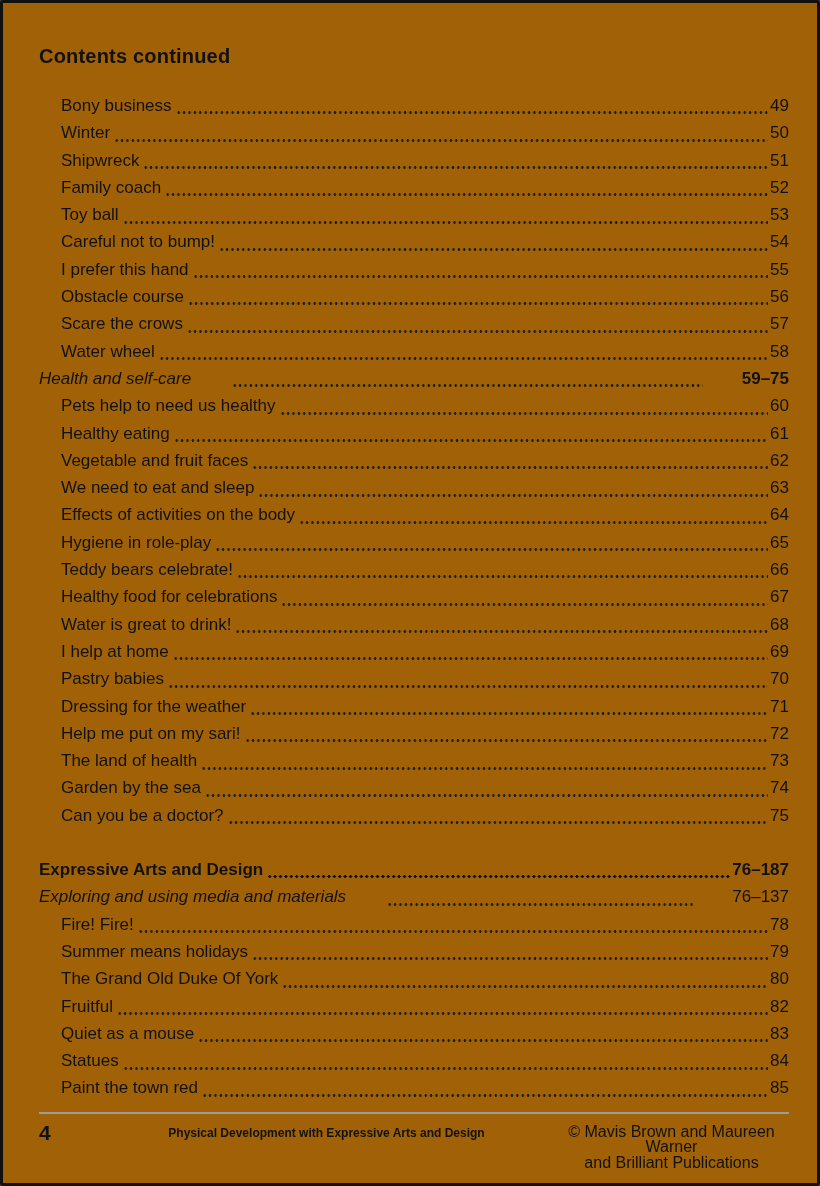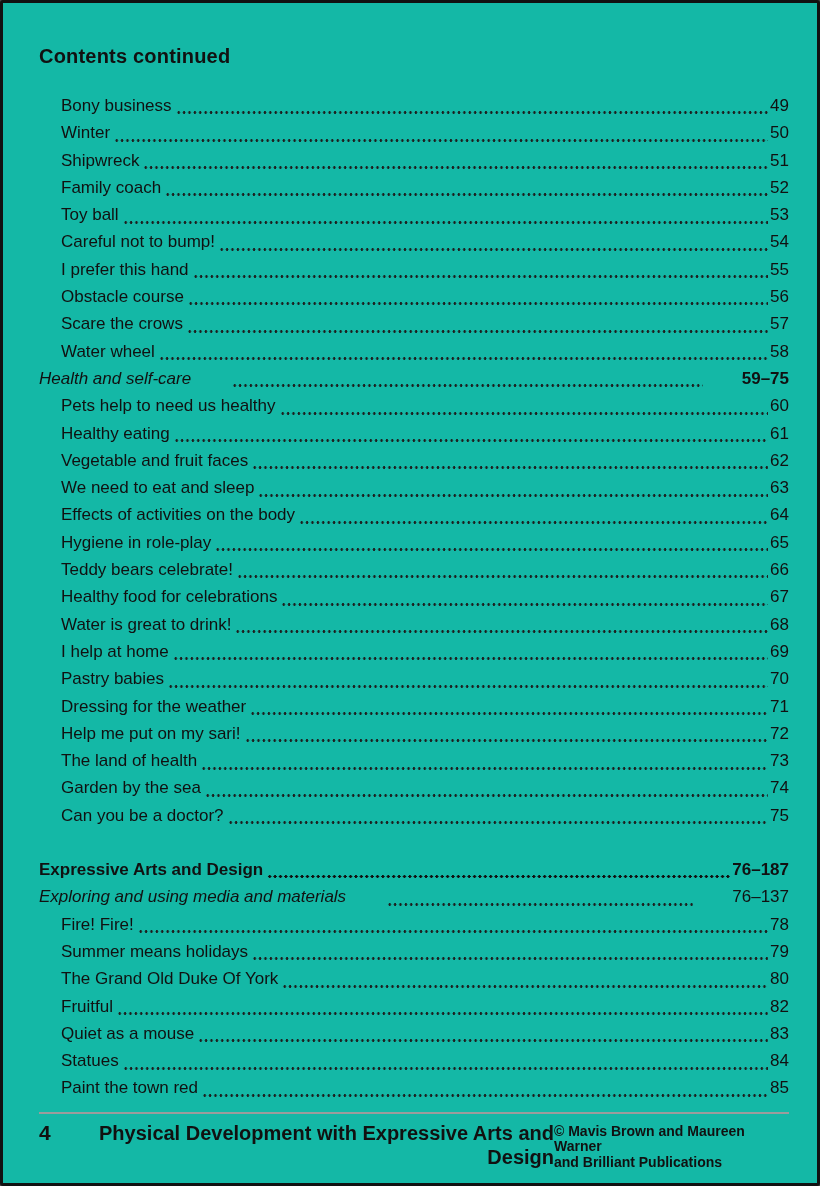--- a/index.html
+++ b/index.html
@@ -1,21 +1,21 @@
 <!DOCTYPE html>
 <html><head>
 <meta charset="utf-8">
 <style>
   html, body { margin: 0; padding: 0; background: #4a4a4a; }
   .page {
     position: relative;
     width: 820px;
     height: 1186px;
     box-sizing: border-box;
-    background: #14b8a6;
+    background: #a16207;
     border: 3px solid #111111;
     border-radius: 3px;
     font-family: "Liberation Sans", "DejaVu Sans", sans-serif;
     color: #111111;
     overflow: hidden;
     padding: 41px 28px 0 36px;
   }
   .heading {
     font-size: 20px;
     font-weight: bold;
@@ -64,30 +64,30 @@
     width: 750px;
   }
   .footer-pagenum {
     flex: 0 0 60px;
     font-size: 21px;
     font-weight: bold;
     line-height: 24px;
   }
   .footer-title {
     flex: 1 1 auto;
-    text-align: right;
-    font-size: 20px;
+    text-align: center;
+    font-size: 12px;
     font-weight: bold;
     line-height: 24px;
   }
   .footer-copyright {
     flex: 0 0 235px;
-    text-align: left;
-    font-size: 14px;
-    font-weight: bold;
+    text-align: center;
+    font-size: 16px;
+    font-weight: normal;
     line-height: 15.5px;
     padding-top: 3px;
   }
 </style>
 </head>
 <body>
 
 <div class="page">
   <h1 class="heading">Contents continued</h1>
 

